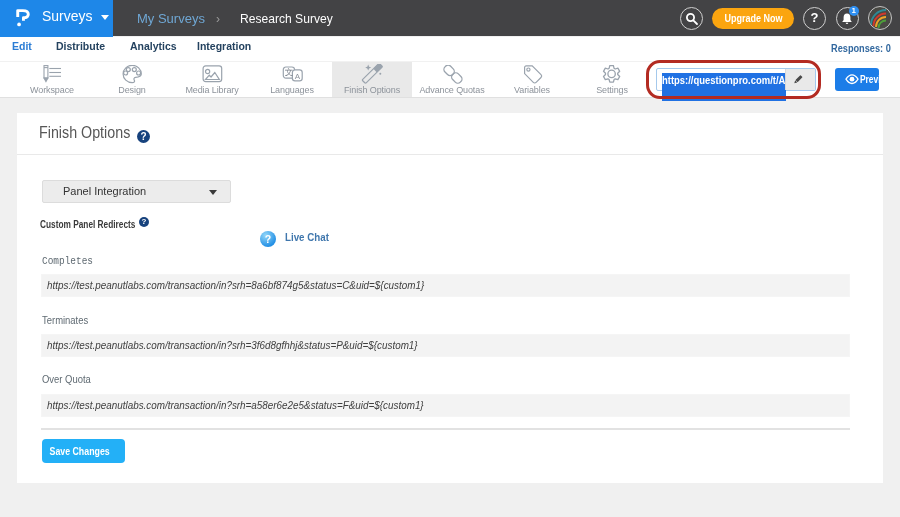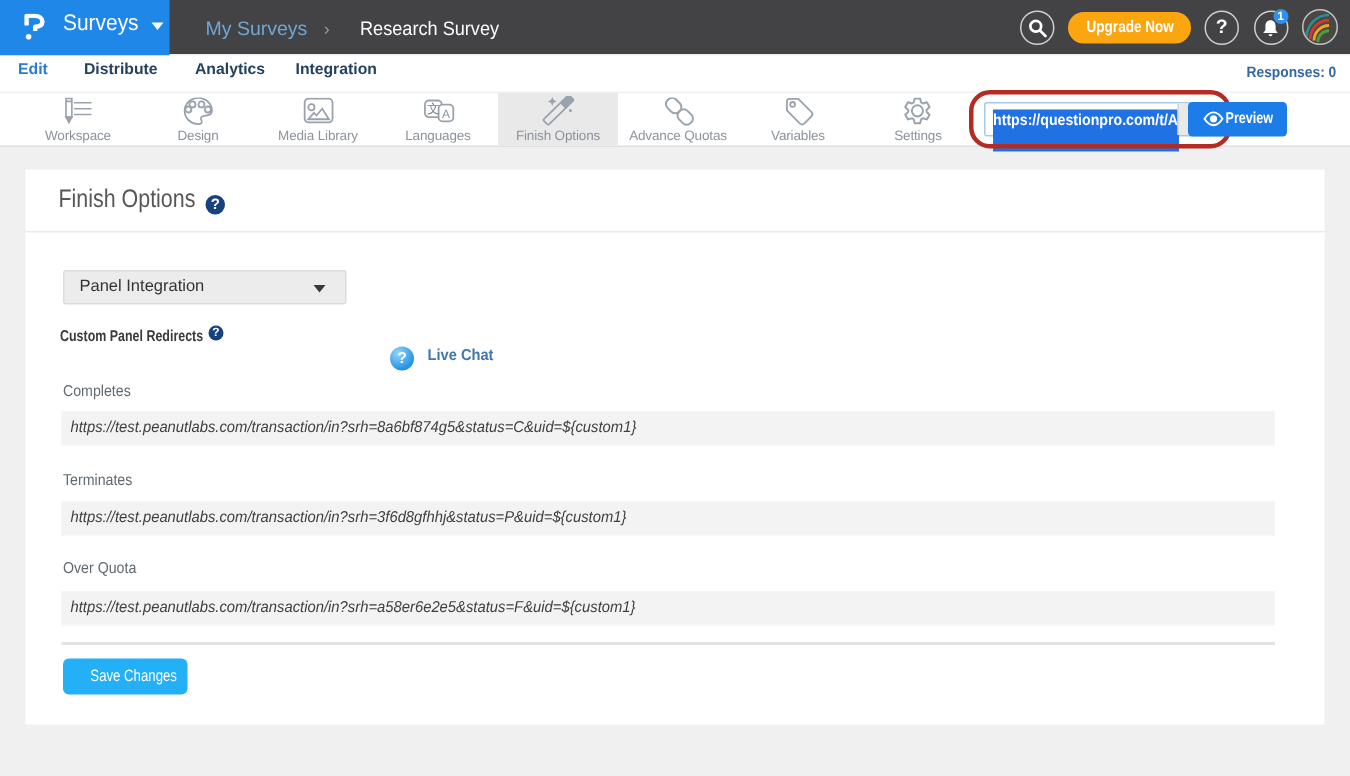--- a/index.html
+++ b/index.html
@@ -38,50 +38,50 @@
   .tcell.active { background:#e9e9e9; }
   .tcell svg { margin-top:3px; }
   .tlabel { position:absolute; left:-10px; width:100px; top:22.5px; font-size:9px; color:#8d939b; letter-spacing:-0.1px; }
 
   
   #redbox { position:absolute; left:646px; top:60px; width:175px; height:39px; border:3px solid #b32b22; border-radius:14px; }
   #urlgrp { position:absolute; left:656px; top:68px; width:160px; height:23px; background:#fff; border:1px solid #a5c9ec; border-radius:2px; }
   #urlsel { position:absolute; left:5px; top:4px; height:28px; background:#2071e3; color:#fff; font-size:10.5px; font-weight:bold; line-height:14px; white-space:nowrap; overflow:hidden; width:124px; }
   #urlsel span { display:inline-block; transform:scaleX(0.9); transform-origin:0 50%; }
   #pencilbtn { position:absolute; right:0; top:0; width:30px; height:21px; background:#e9e9e9; border-left:1px solid #d8d8d8; text-align:center; }
-  #prevbtn { position:absolute; left:792px; top:68px; width:66px; height:23px; background:#1c7de8; border-radius:3px; color:#fff; font-size:10.5px; font-weight:bold; line-height:23px; padding-left:25px; }
+  #prevbtn { position:absolute; left:835px; top:68px; width:44px; height:23px; background:#1c7de8; border-radius:3px; color:#fff; font-size:10.5px; font-weight:bold; line-height:23px; padding-left:25px; }
   #prevbtn span { display:inline-block; transform:scaleX(0.8); transform-origin:0 50%; }
 
   
   #card { position:absolute; left:17px; top:113px; width:866px; height:370px; background:#fff; }
   #h1 { position:absolute; left:22px; top:10px; font-size:17px; color:#575757; white-space:nowrap; }
   #h1 .htxt { display:inline-block; transform:scaleX(0.84); transform-origin:0 50%; }
   .qnavy { display:inline-block; width:13px; height:13px; background:#17427d; border-radius:50%; color:#fff; font-size:10px; font-weight:bold; text-align:center; line-height:13px; }
   #h1q { position:absolute; left:120px; top:17px; }
   #hdiv { position:absolute; left:0; top:40.5px; width:866px; height:1.5px; background:#e9e9e9; }
 
-  #dd { position:absolute; left:25px; top:67px; width:189px; height:23px; background:#ececec; border:1px solid #dcdcdc; border-radius:2px; font-size:11px; color:#333; line-height:20px; padding-left:10px; }
+  #dd { position:absolute; left:25px; top:67px; width:189px; height:23px; background:#ececec; border:1px solid #dcdcdc; border-radius:2px; font-size:11px; color:#333; line-height:20px; padding-left:20px; }
   #dd .c { position:absolute; left:166px; top:9px; width:0; height:0; border-left:4.5px solid transparent; border-right:4.5px solid transparent; border-top:5px solid #3a3a3a; }
 
   #cpr { position:absolute; left:23px; top:104.5px; font-size:10.5px; font-weight:bold; color:#3a3a3a; white-space:nowrap; }
   #cpr .sx { transform:scaleX(0.79); }
   #cprq { position:absolute; left:122px; top:103.5px; width:10px; height:10px; font-size:8px; line-height:10px; }
   #redline { position:absolute; left:23.5px; top:117.5px; font-size:11px; color:#e01b4c; white-space:nowrap; }
   #redline .sx { transform:scaleX(0.9); }
   #bluq { position:absolute; left:243px; top:118px; width:16px; height:16px; border-radius:50%; background:radial-gradient(circle at 35% 28%, #93d7f9, #2490e5 72%); color:#fff; font-weight:bold; font-size:10.5px; text-align:center; line-height:16px; }
   #livechat { position:absolute; left:268px; top:118px; font-size:10.5px; font-weight:bold; color:#4077ad; white-space:nowrap; }
   #livechat .sx { transform:scaleX(0.93); }
 
   .flabel { position:absolute; left:25px; font-size:10.5px; color:#5f6a72; white-space:nowrap; }
   .flabel .sx { transform:scaleX(0.9); }
   .finput { position:absolute; left:24px; width:809px; height:23px; background:#f3f3f3; border:1px solid #f5f5f5; font-size:10.5px; color:#404040; line-height:21px; padding-left:5px; white-space:nowrap;font-style:italic; }
   .finput .sx { transform:scaleX(0.94); }
 
   #div2 { position:absolute; left:24px; top:315px; width:809px; height:1.5px; background:#e2e2e2; }
-  #savebtn { position:absolute; left:25px; top:326px; width:83px; height:24px; background:#23b0f7; border-radius:4px; color:#fff; font-size:11px; font-weight:normal; text-align:right; line-height:24px; }
+  #savebtn { position:absolute; left:25px; top:326px; width:83px; height:24px; background:#23b0f7; border-radius:4px; color:#fff; font-size:11px; font-weight:bold; text-align:left; line-height:24px; }
   #savebtn span { display:inline-block; transform:scaleX(0.8); }
 </style>
 </head>
 <body>
 <div id="stage">
 
   <div id="topbar">
     <div id="crumb">My Surveys<span class="sep">›</span><span class="cur">Research Survey</span></div>
     <div class="ring" style="left:680px;"></div>
     <svg class="abs" style="left:685px; top:12px;" width="14" height="14" viewBox="0 0 14 14">
@@ -229,21 +229,21 @@
   <div id="card">
     <div id="h1"><span class="htxt">Finish Options</span></div>
     <span class="qnavy" id="h1q">?</span>
     <div id="hdiv"></div>
     <div id="dd">Panel Integration<div class="c"></div></div>
     <div id="cpr"><span class="sx">Custom Panel Redirects</span></div>
     <span class="qnavy" id="cprq">?</span>
     <div id="bluq">?</div>
     <div id="livechat"><span class="sx">Live Chat</span></div>
 
-    <div class="flabel" style="top:141.5px;"><span class="sx">Completes</span></div>
+    <div class="flabel" style="top:141.5px;font-family:Liberation Mono, monospace;"><span class="sx">Completes</span></div>
     <div class="finput" style="top:161px;"><span class="sx">https://test.peanutlabs.com/transaction/in?srh=8a6bf874g5&amp;status=C&amp;uid=${custom1}</span></div>
 
     <div class="flabel" style="top:200.5px;"><span class="sx">Terminates</span></div>
     <div class="finput" style="top:221px;"><span class="sx">https://test.peanutlabs.com/transaction/in?srh=3f6d8gfhhj&amp;status=P&amp;uid=${custom1}</span></div>
 
     <div class="flabel" style="top:259.5px;"><span class="sx">Over Quota</span></div>
     <div class="finput" style="top:281px;"><span class="sx">https://test.peanutlabs.com/transaction/in?srh=a58er6e2e5&amp;status=F&amp;uid=${custom1}</span></div>
 
     <div id="div2"></div>
     <div id="savebtn"><span>Save Changes</span></div>

